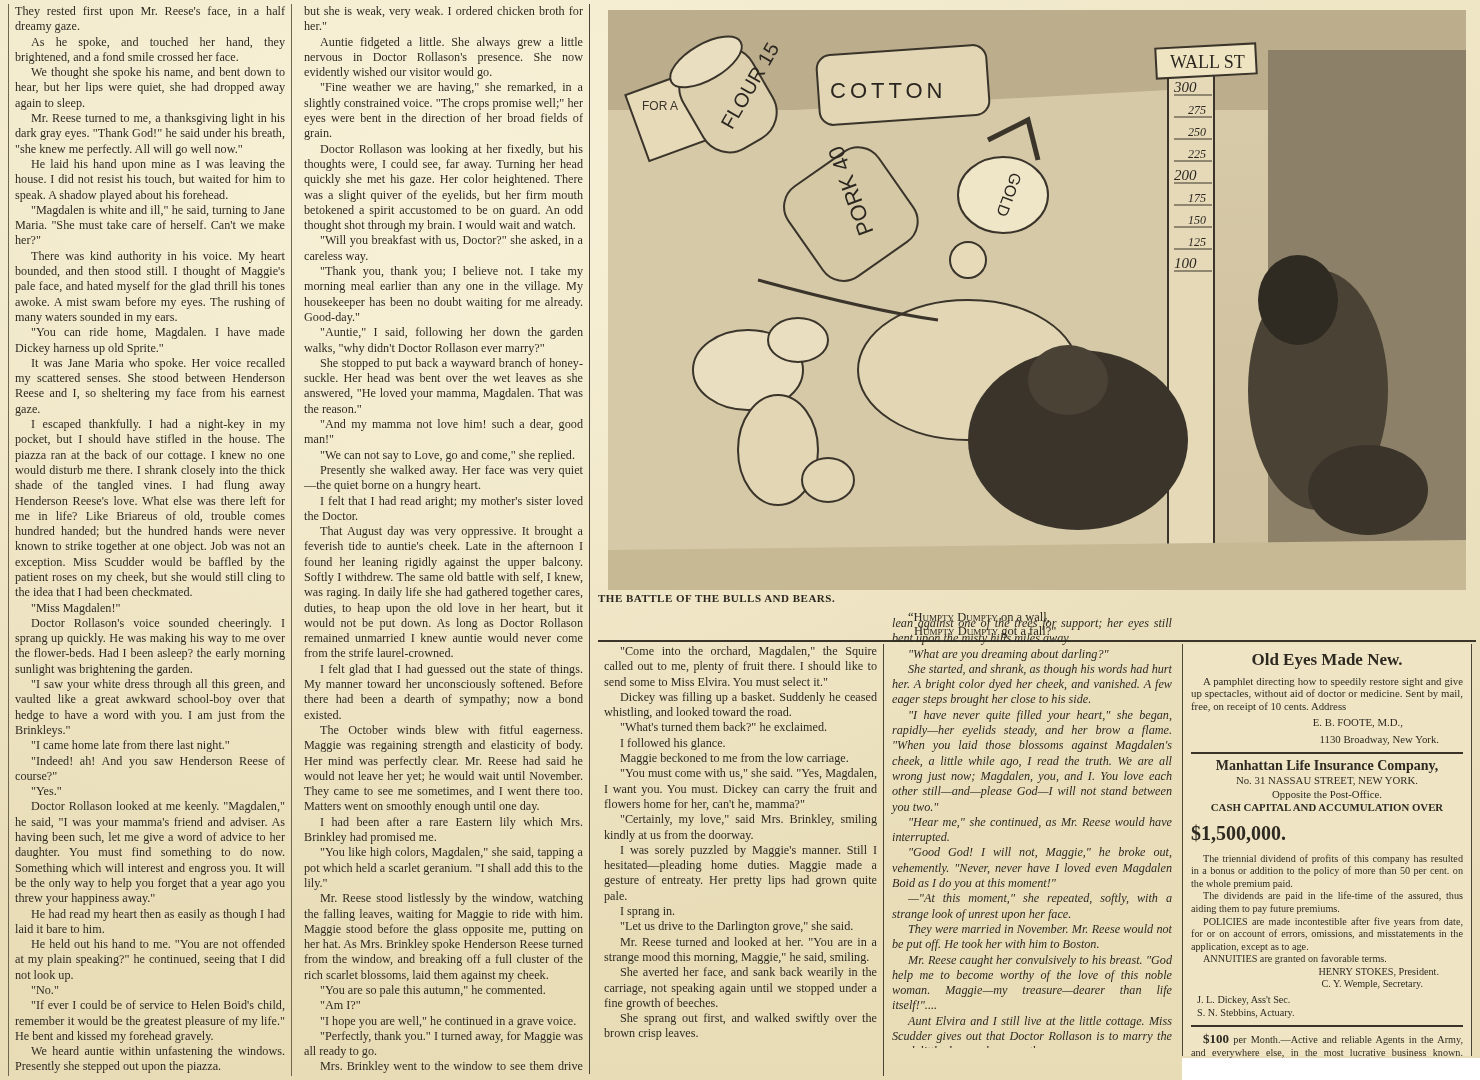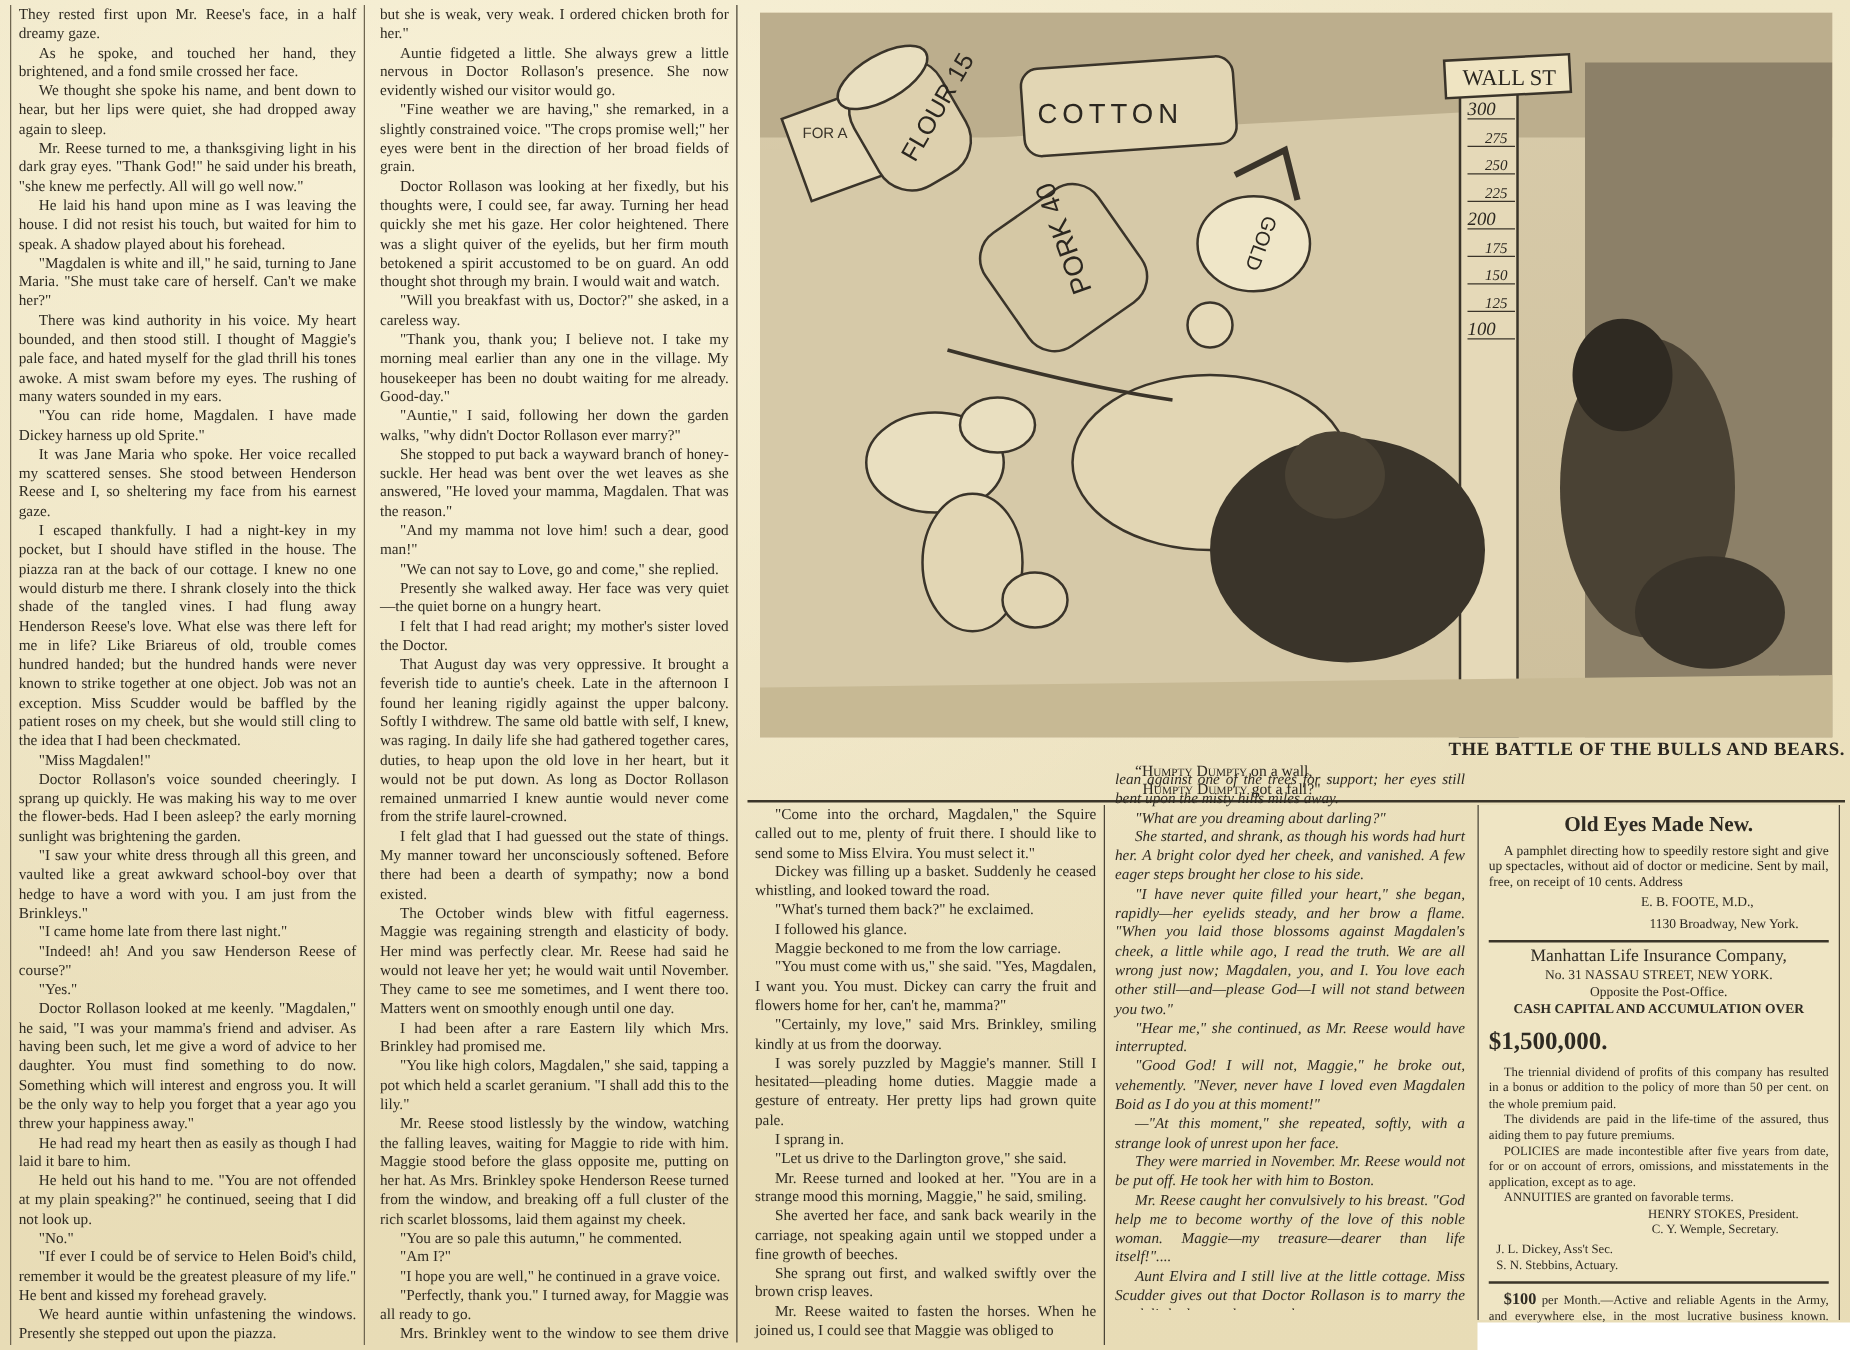--- a/index.html
+++ b/index.html
@@ -37,39 +37,39 @@
   .illus-art {
     position:absolute; left:10px; top:6px; width:858px; height:580px;
     background:
       radial-gradient(ellipse 120px 150px at 1320px 300px, #3a352c 40%, transparent 70%),
       linear-gradient(180deg,#d9ccab 0%,#cdbf9c 100%);
     overflow:hidden;
   }
   .illus-art svg { position:absolute; left:0; top:0; }
   .caption-title {
     position:absolute; left:0; right:0; top:588px;
-    text-align:right; font-weight:bold; font-size:15px; letter-spacing:0.5px;
+    text-align:left; font-weight:bold; font-size:11px; letter-spacing:0.5px;
     font-family:"Liberation Serif",serif; color:#2b2720;
   }
   .caption-verse {
     position:absolute; left:310px; top:606px;
     font-size:12.5px; line-height:14px; color:#2b2720;
   }
   .caption-verse .sc { font-variant:small-caps; }
   .ads {
     position:absolute; left:1182px; top:644px; width:290px; height:412px;
     border-left:1.5px solid #4b4537; border-right:1.5px solid #4b4537;
     background:#efe5c4; padding:4px 8px; box-sizing:border-box;
     font-size:10.8px; line-height:12.6px;
   }
   .ad-title { text-align:center; font-weight:bold; font-size:17px; margin:6px 0 8px; }
   .ad-body { text-align:justify; text-indent:12px; margin:0; }
   .ad-right { text-align:right; padding-right:24px; margin:4px 0 0; }
   .ad-rule { border-top:2px solid #3b3529; margin:6px 0; }
-  .ad-company { text-align:center; font-weight:normal; font-size:14px; margin:2px 0; }
+  .ad-company { text-align:center; font-weight:bold; font-size:14px; margin:2px 0; }
   .ad-center { text-align:center; margin:1px 0; }
   .ad-amount { text-align:left; font-weight:bold; font-size:20px; margin:13px 0; }
   .ad-small { font-size:10.2px; }
   .sc { font-variant:small-caps; }
   .whitebar { position:absolute; background:#ffffff; }
 </style>
 </head>
 <body>
 
 <div class="page">
@@ -211,21 +211,20 @@
       <p>I followed his glance.</p>
       <p>Maggie beckoned to me from the low carriage.</p>
       <p>"You must come with us," she said. "Yes, Magdalen, I want you. You must. Dickey can carry the fruit and flowers home for her, can't he, mamma?"</p>
       <p>"Certainly, my love," said Mrs. Brinkley, smiling kindly at us from the doorway.</p>
       <p>I was sorely puzzled by Maggie's manner. Still I hesitated—pleading home duties. Maggie made a gesture of entreaty. Her pretty lips had grown quite pale.</p>
       <p>I sprang in.</p>
       <p>"Let us drive to the Darlington grove," she said.</p>
       <p>Mr. Reese turned and looked at her. "You are in a strange mood this morning, Maggie," he said, smiling.</p>
       <p>She averted her face, and sank back wearily in the carriage, not speaking again until we stopped under a fine growth of beeches.</p>
       <p>She sprang out first, and walked swiftly over the brown crisp leaves.</p>
-      <p>Mr. Reese waited to fasten the horses. When he joined us, I could see that Maggie was obliged to</p>
     </div>
 
   <div class="col col4" id="col4">
       <p class="noind">lean against one of the trees for support; her eyes still bent upon the misty hills miles away.</p>
       <p>"What are you dreaming about darling?"</p>
       <p>She started, and shrank, as though his words had hurt her. A bright color dyed her cheek, and vanished. A few eager steps brought her close to his side.</p>
       <p>"I have never quite filled your heart," she began, rapidly—her eyelids steady, and her brow a flame. "When you laid those blossoms against Magdalen's cheek, a little while ago, I read the truth. We are all wrong just now; Magdalen, you, and I. You love each other still—and—please God—I will not stand between you two."</p>
       <p>"Hear me," she continued, as Mr. Reese would have interrupted.</p>
       <p>"Good God! I will not, Maggie," he broke out, vehemently. "Never, never have I loved even Magdalen Boid as I do you at this moment!"</p>
       <p>—"At this moment," she repeated, softly, with a strange look of unrest upon her face.</p>

